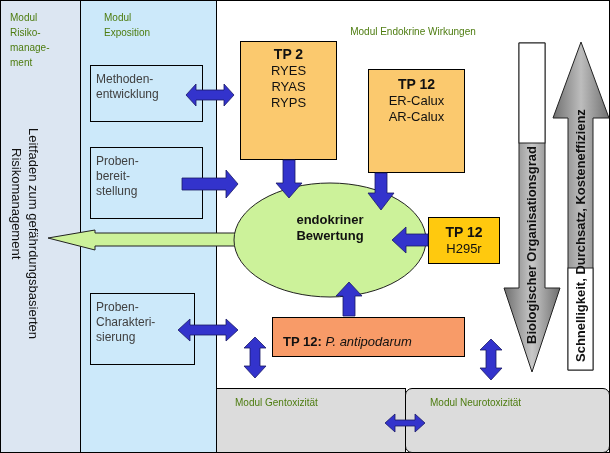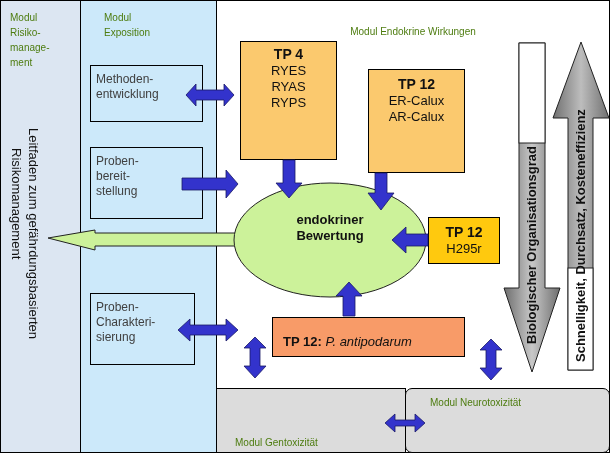--- a/index.html
+++ b/index.html
@@ -54,21 +54,21 @@
 </div>
 <div class="abs box expo-box" style="left:90px;top:293px;width:105px;height:72px;">
   <div>Proben-</div>
   <div>Charakteri-</div>
   <div>sierung</div>
 </div>
 
 <div class="abs head" style="left:216px;top:24px;width:394px;text-align:center;padding-right:0px;">Modul Endokrine Wirkungen</div>
 
 <div class="abs tp" style="left:240px;top:41px;width:97px;height:119px;padding-top:4px;">
-  <div><b>TP 4</b></div>
+  <div><b>TP 2</b></div>
   <div>RYES</div>
   <div>RYAS</div>
   <div>RYPS</div>
 </div>
 
 <div class="abs tp" style="left:368px;top:69px;width:97px;height:104px;padding-top:6px;">
   <div><b>TP 12</b></div>
   <div>ER-Calux</div>
   <div>AR-Calux</div>
 </div>
@@ -77,21 +77,21 @@
   <div><b>TP 12</b></div>
   <div>H295r</div>
 </div>
 
 <div class="abs tp" style="left:272px;top:317px;width:193px;height:40px;background:#f89b68;text-align:left;padding:16px 0 0 10px;font-size:13px;">
   <b style="font-size:13px;">TP 12:</b>
   <i>P. antipodarum</i>
 </div>
 
 <div class="abs bottom" style="left:216px;top:388px;width:190px;height:65px;">
-  <div class="head" style="padding:6px 0 0 18px;margin-top:40px;">Modul Gentoxizität</div>
+  <div class="head" style="padding:6px 0 0 18px;">Modul Gentoxizität</div>
 </div>
 <div class="abs bottom" style="left:405px;top:388px;width:205px;height:65px;border-radius:7px;">
   <div class="head" style="padding:6px 0 0 24px;">Modul Neurotoxizität</div>
 </div>
 
 <svg width="610" height="453" style="left:0;top:0;">
   <defs>
     <linearGradient id="gdown" x1="0" x2="1" y1="0" y2="0">
       <stop offset="0" stop-color="#6e6e6e"></stop>
         <stop offset="0.5" stop-color="#c8c8c8"></stop>

